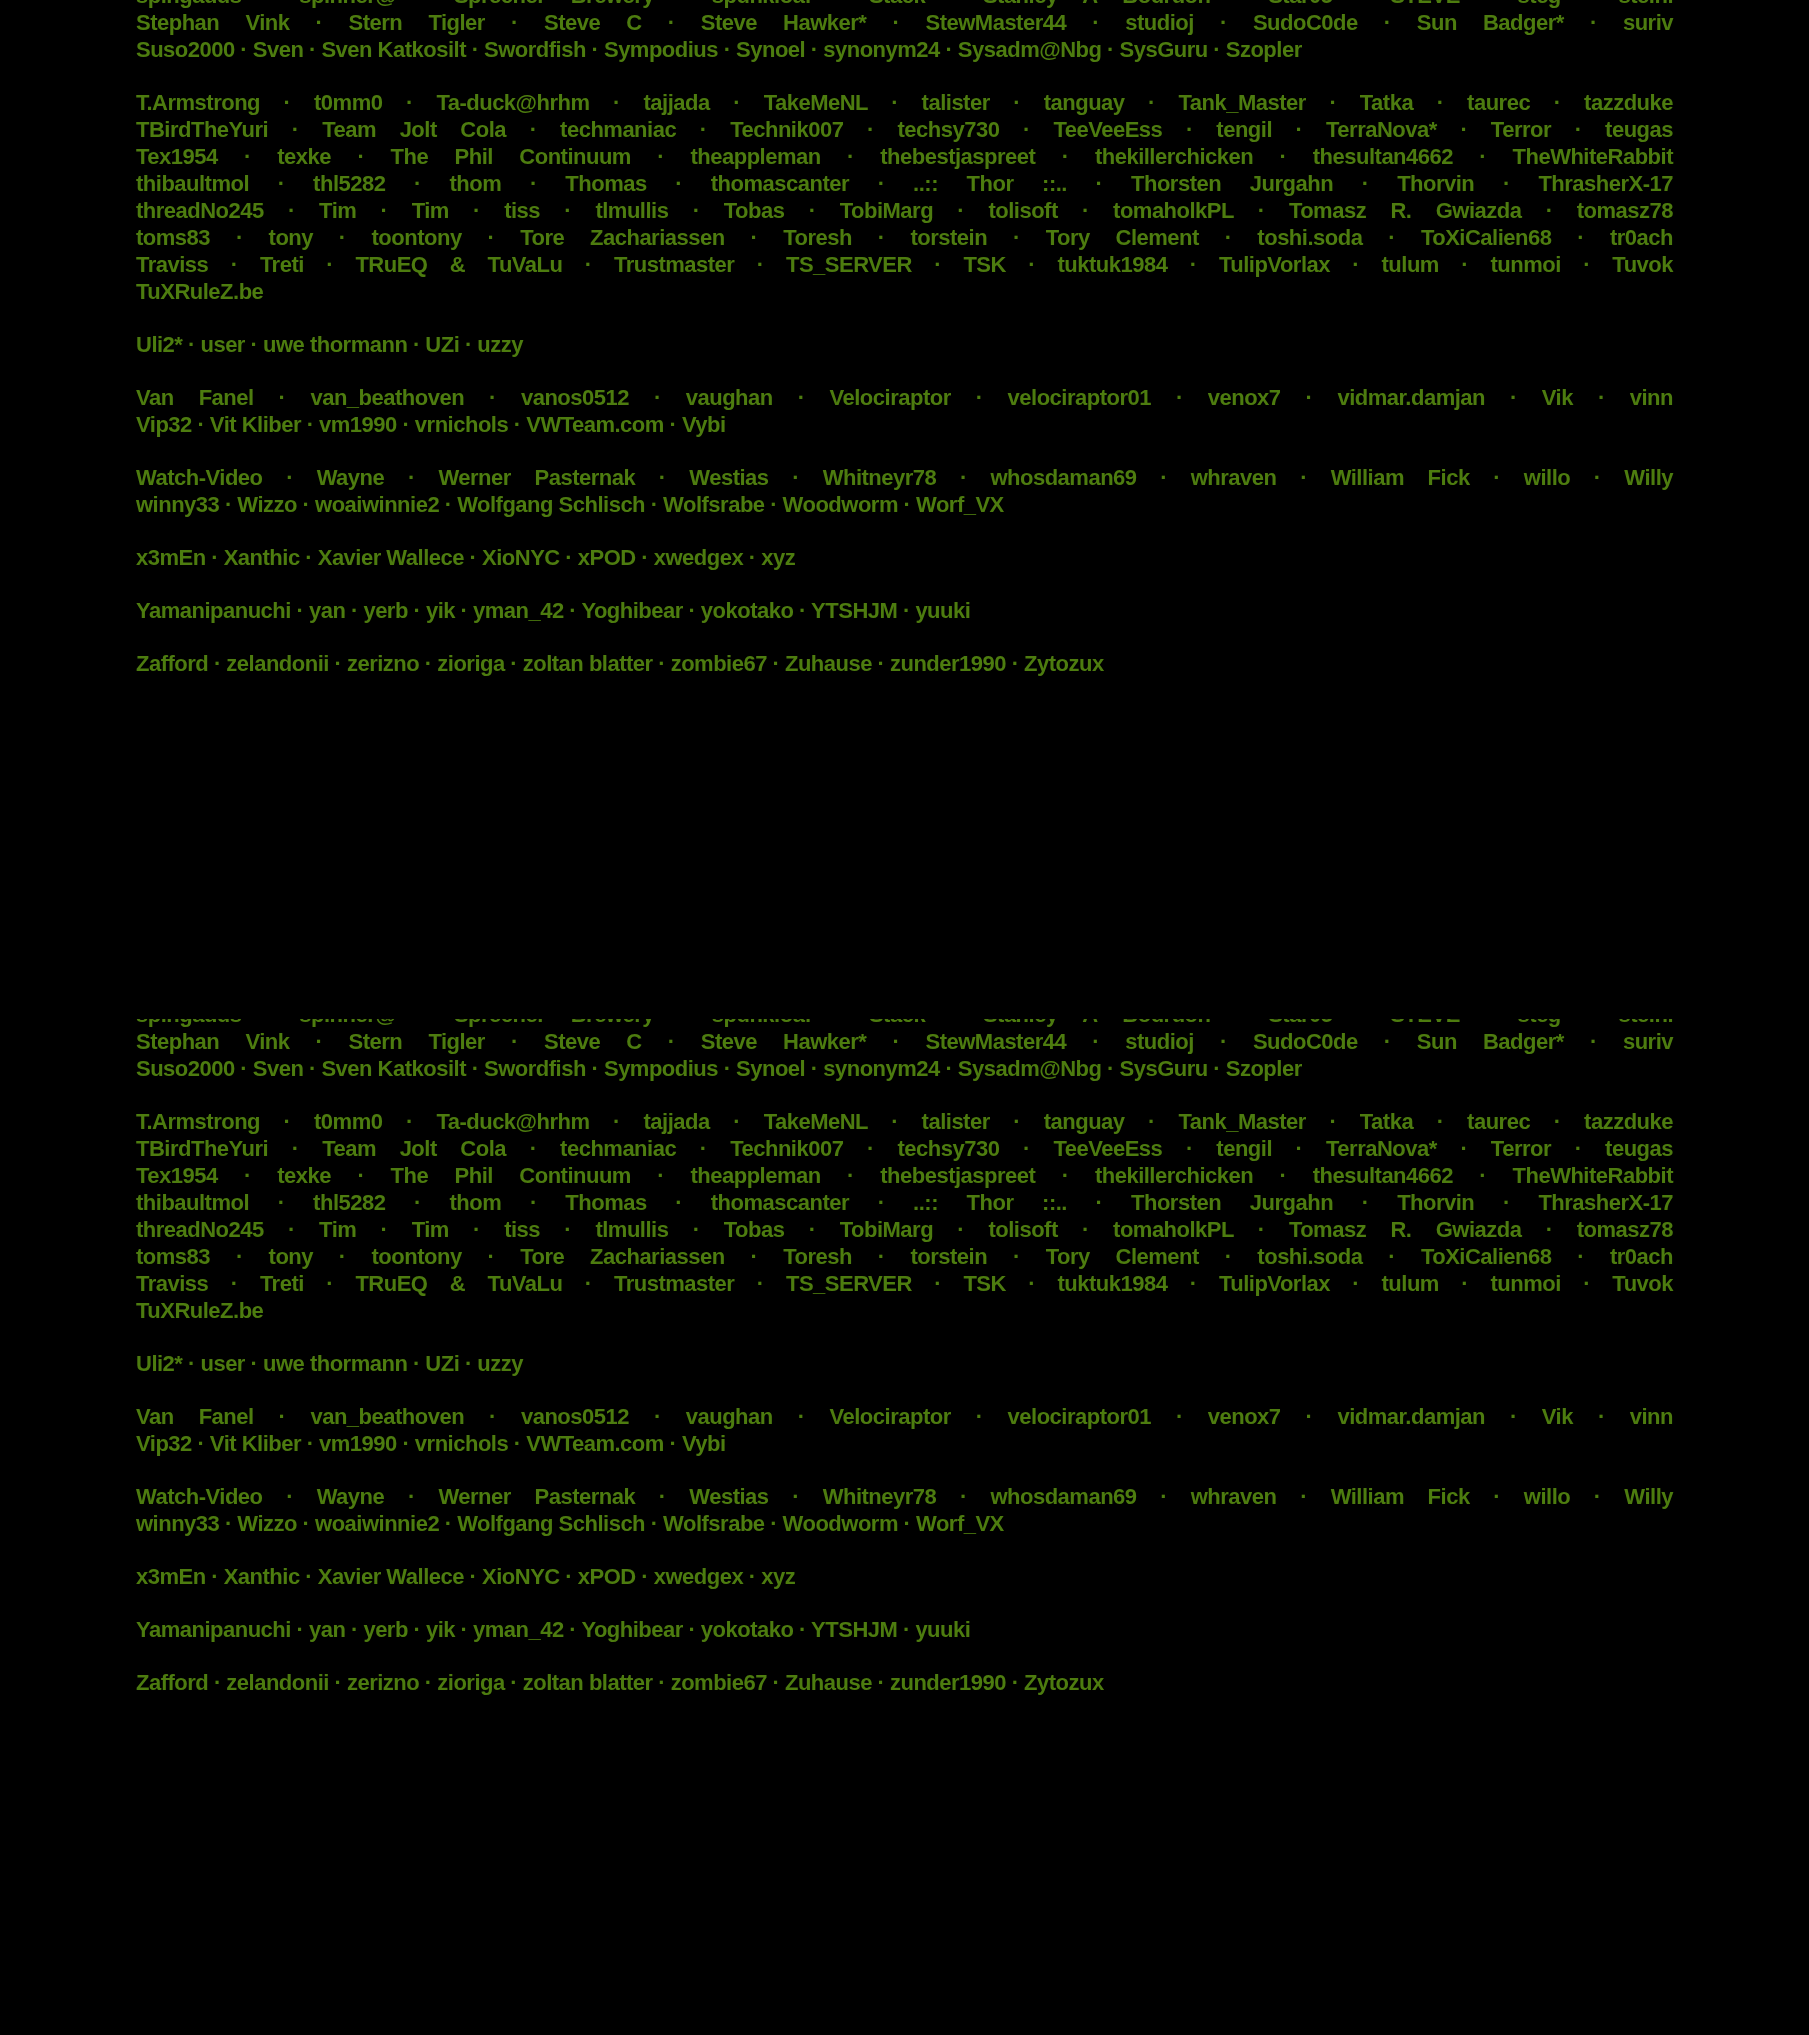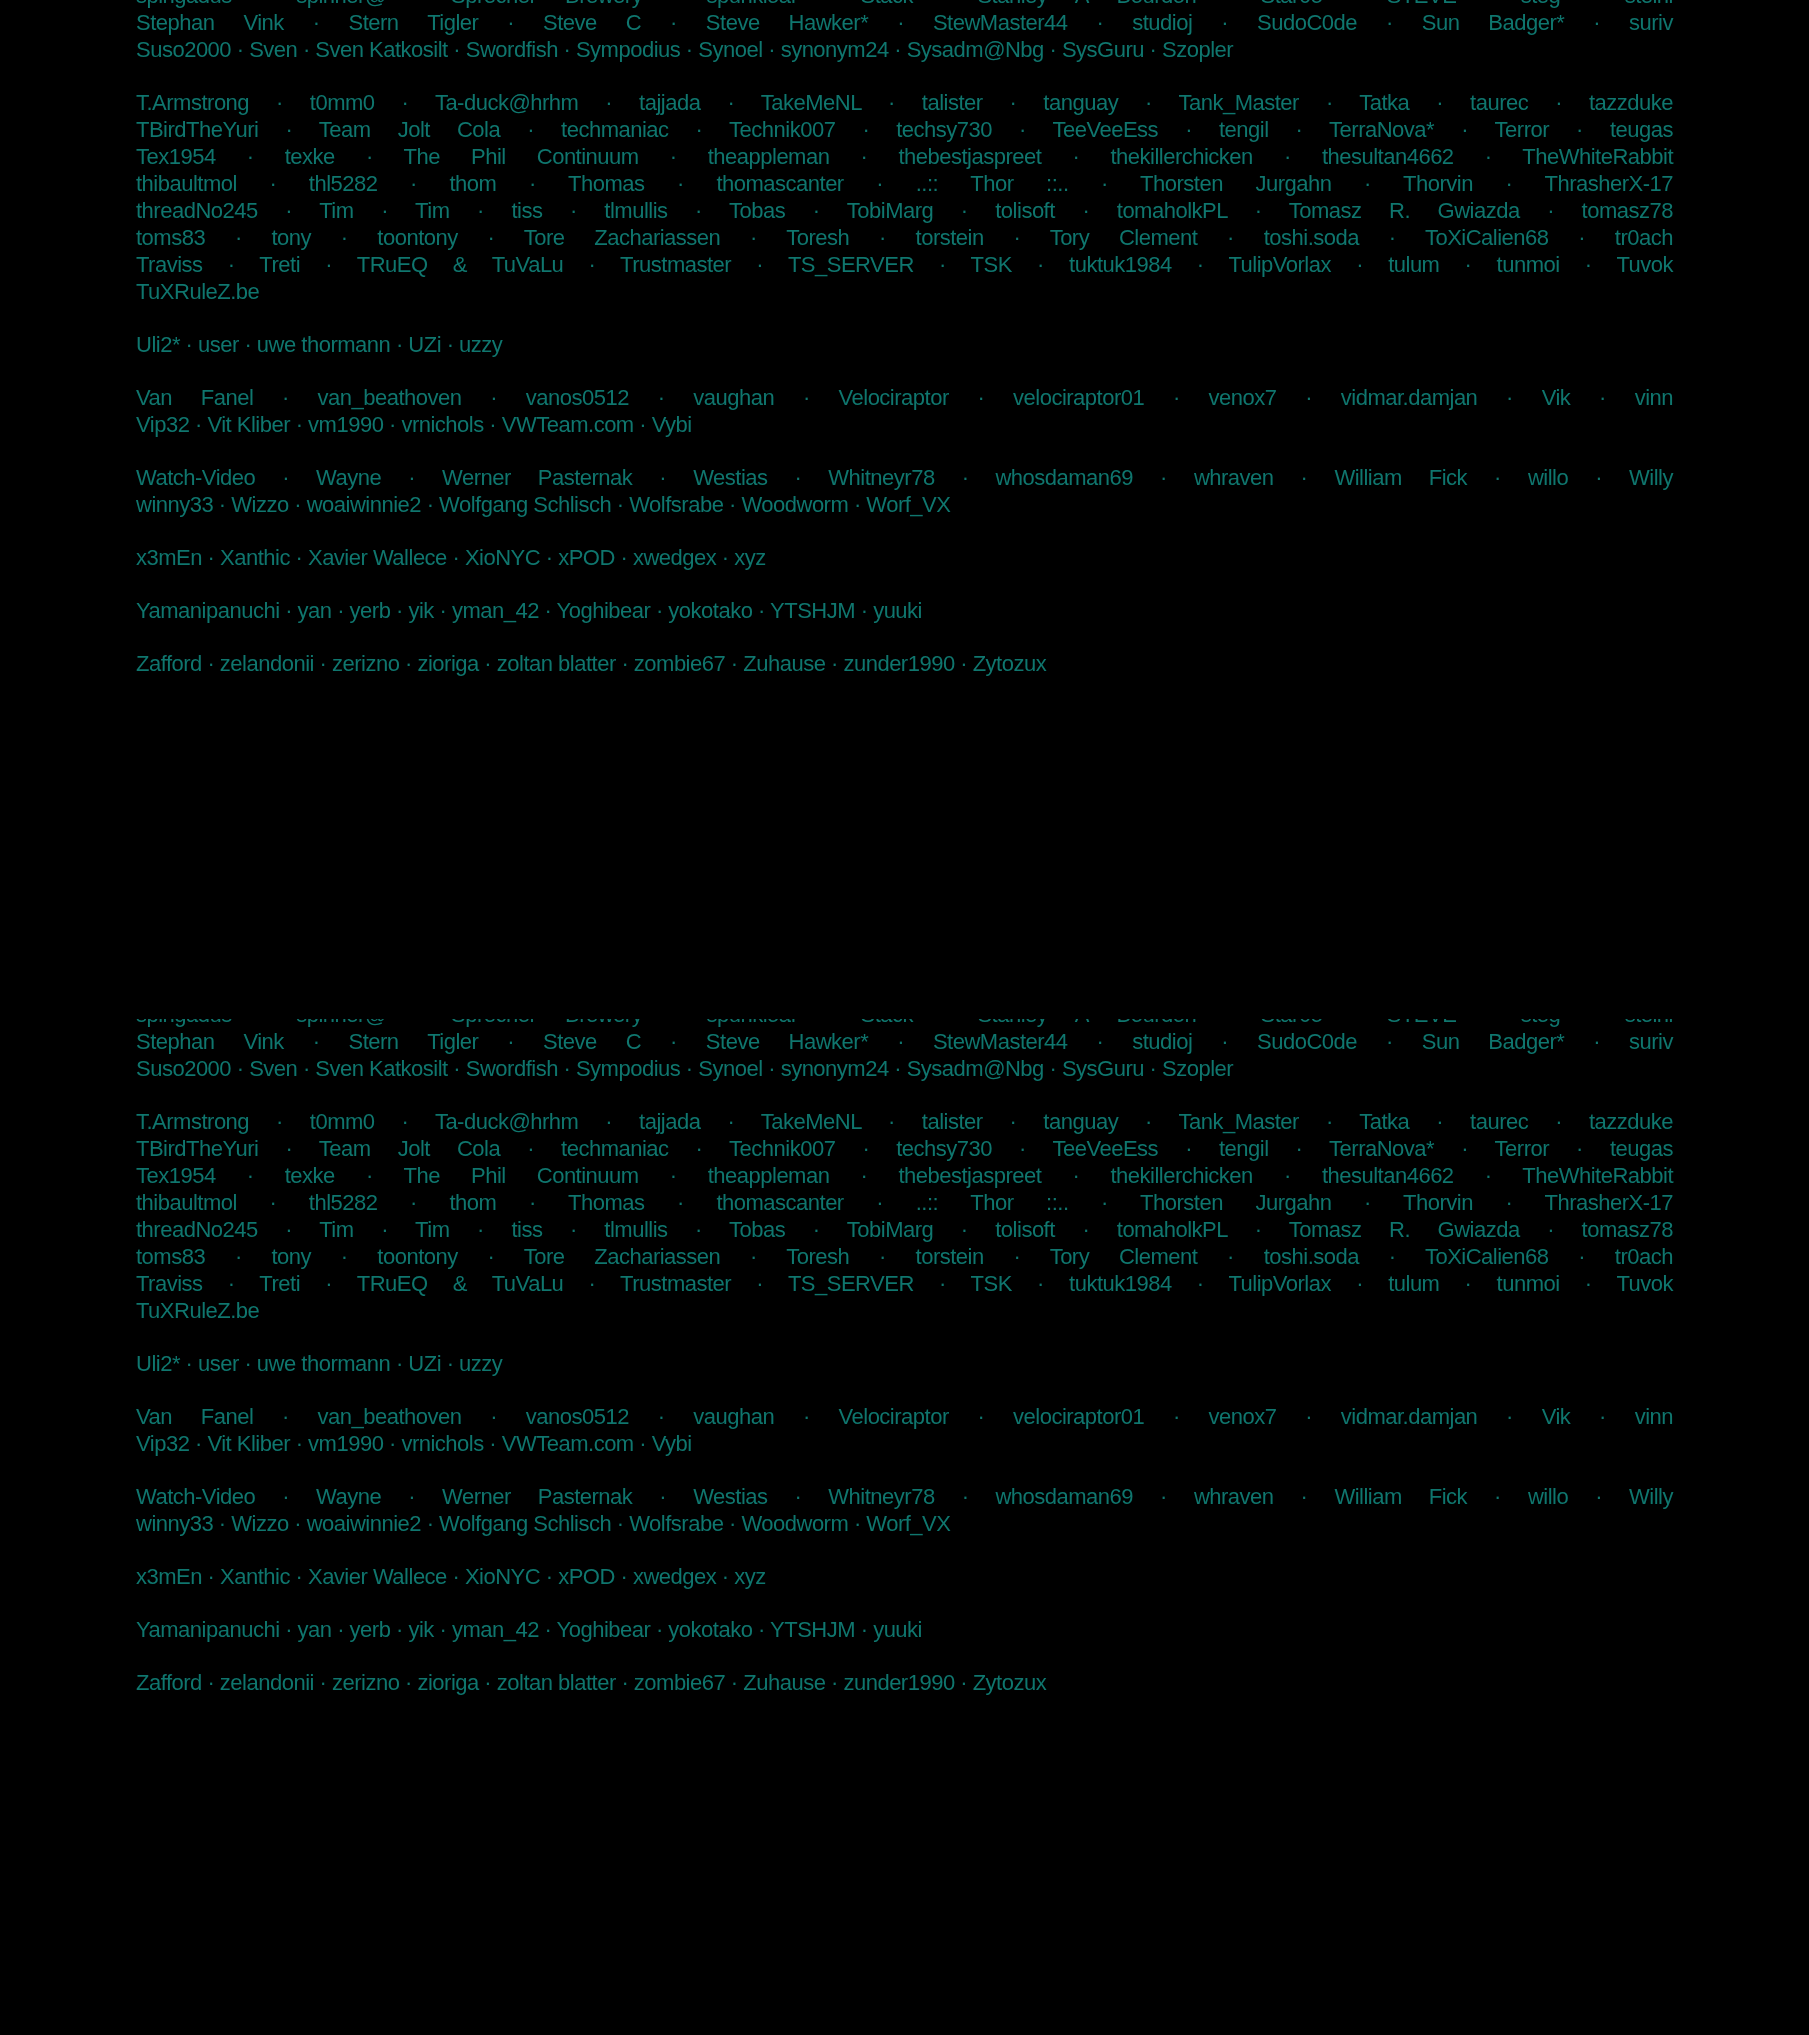--- a/index.html
+++ b/index.html
@@ -23,26 +23,27 @@
   }
   #copy-1 { top: 0; }
   #copy-2 { top: 1019px; }
   .copy .inner {
     margin: -18px 136px 0 136px; 
   }
   .paragraph {
     margin: 0 0 26px 0;
   }
   .line {
-    color: #0f766e;
+    color: #4d7c0f;
     font-size: 22px;
     line-height: 27px;
     letter-spacing: -0.5px;
     text-align: left;
     white-space: normal;
+    font-weight: bold;
   }
   .line.justify {
     text-align: justify;
     text-align-last: justify;
   }
 </style>
 </head>
 <body>
 
 <section class="copy" id="copy-1">

